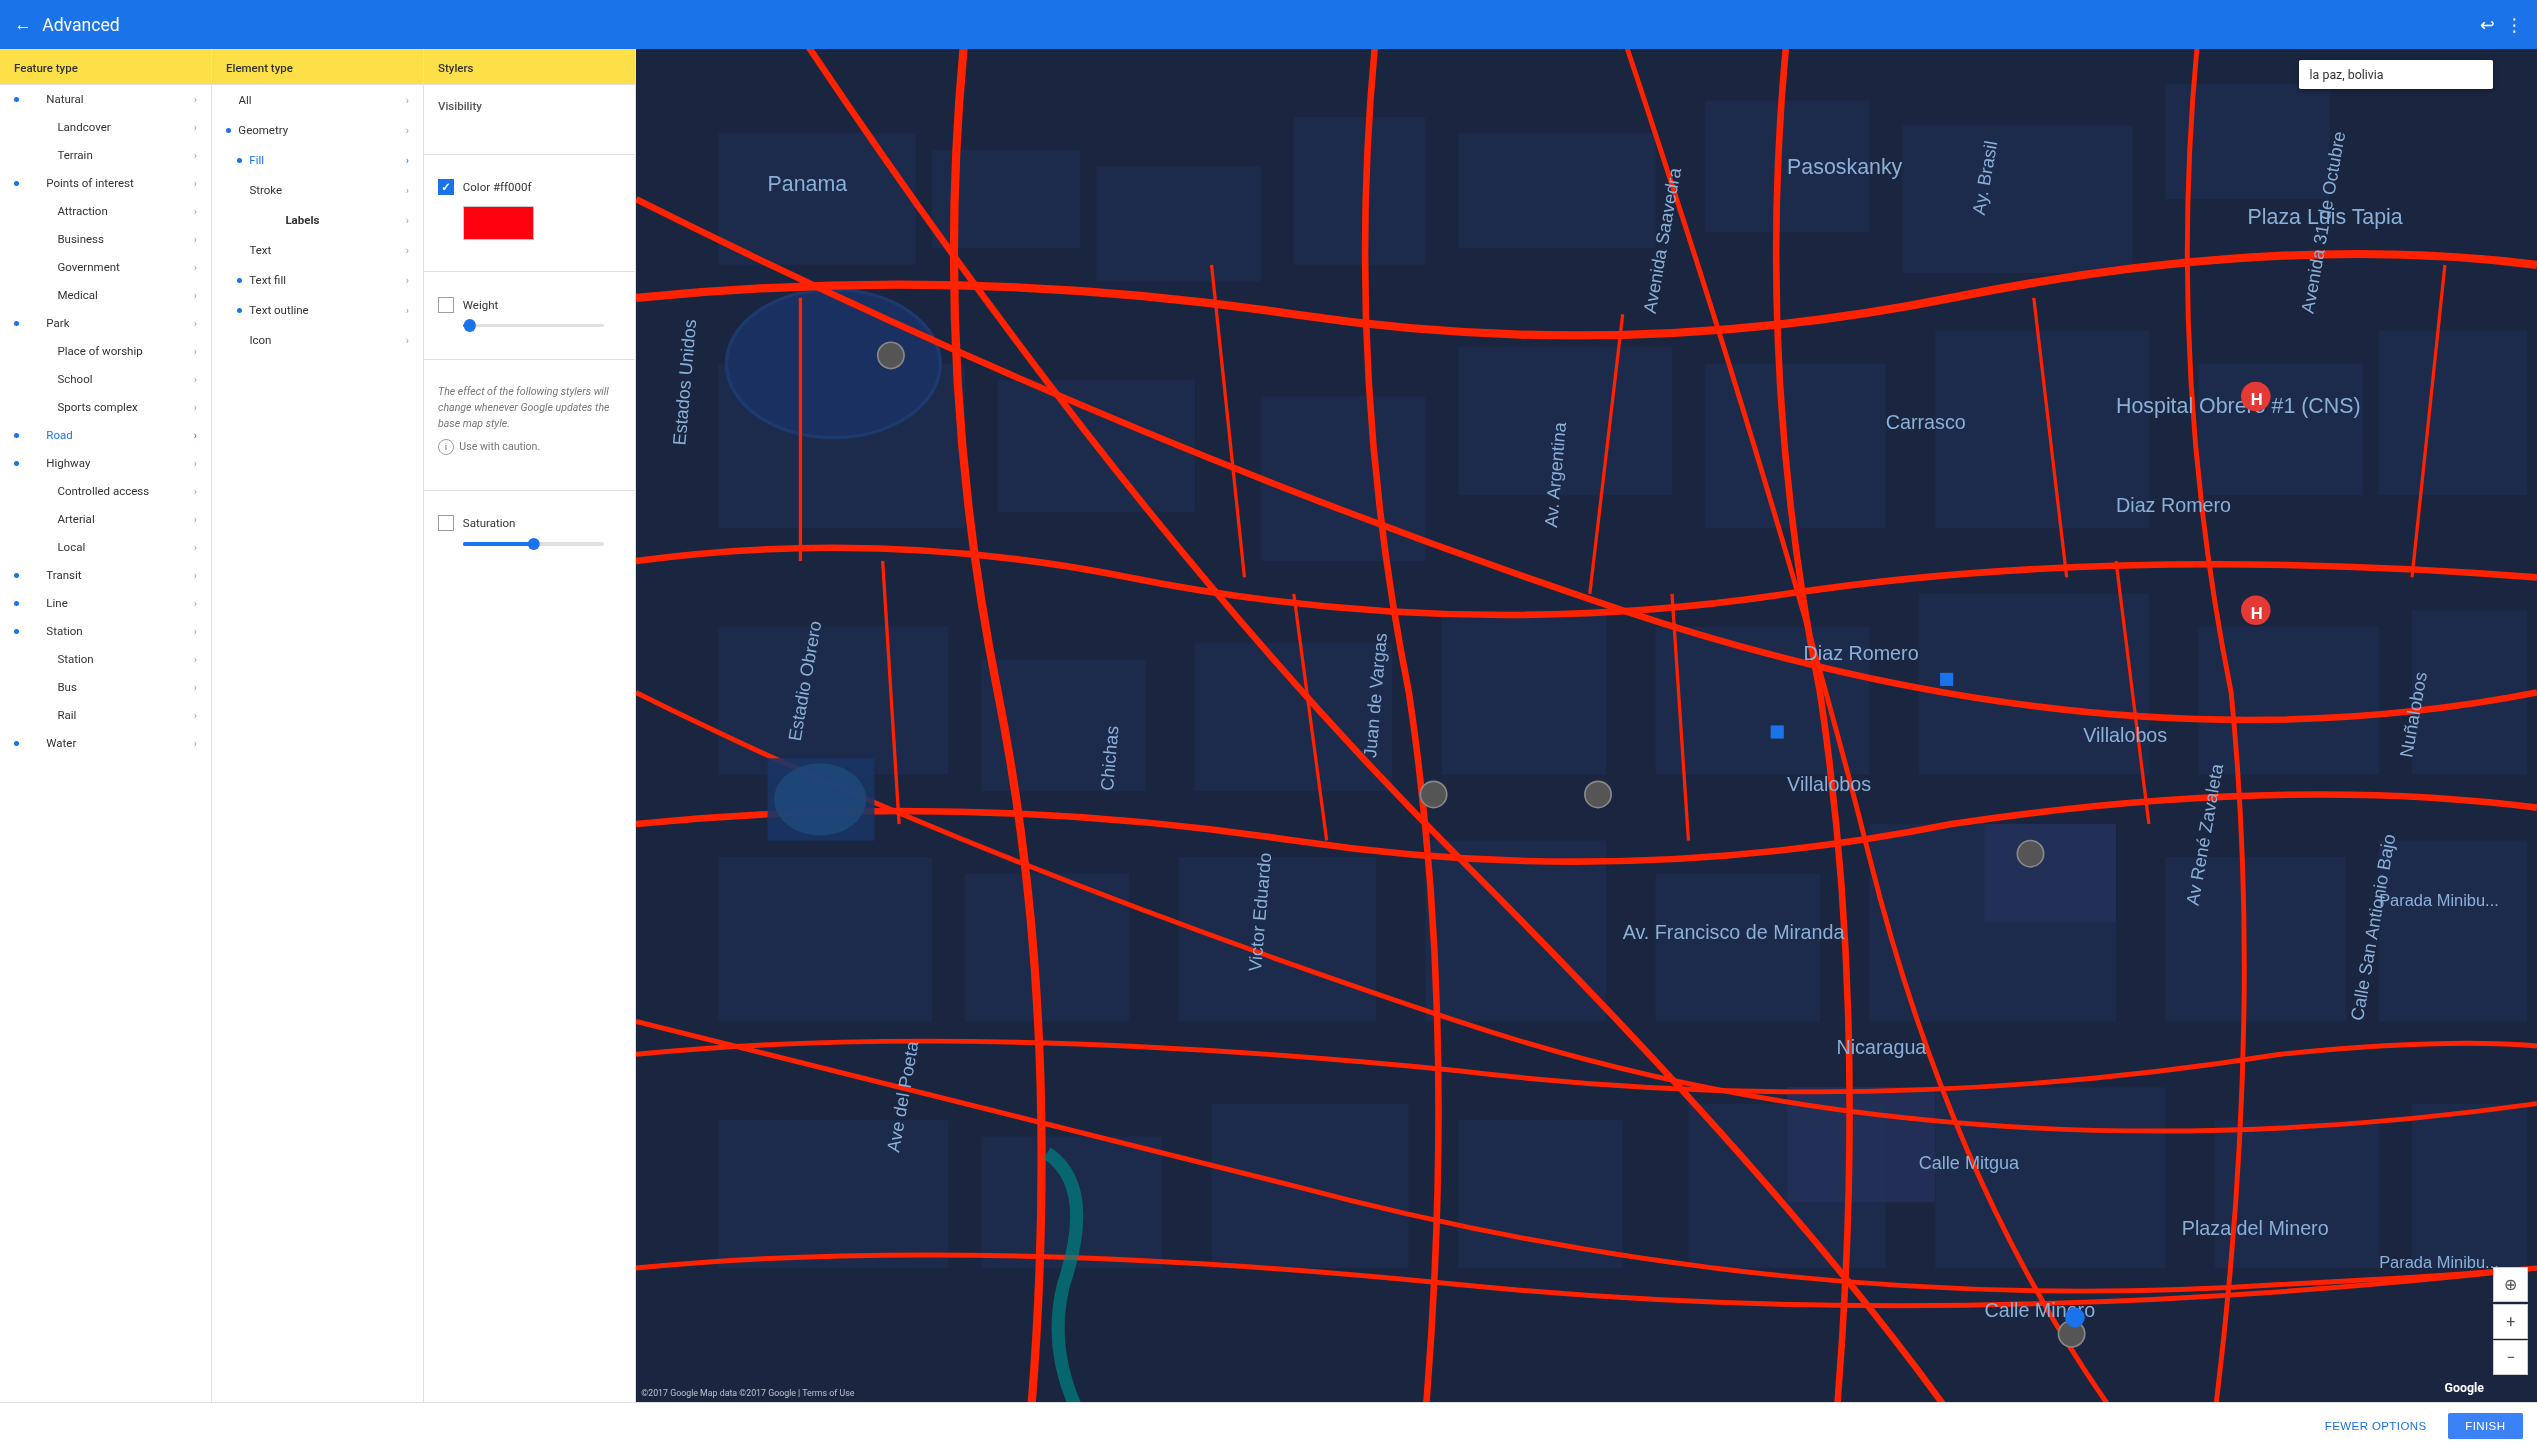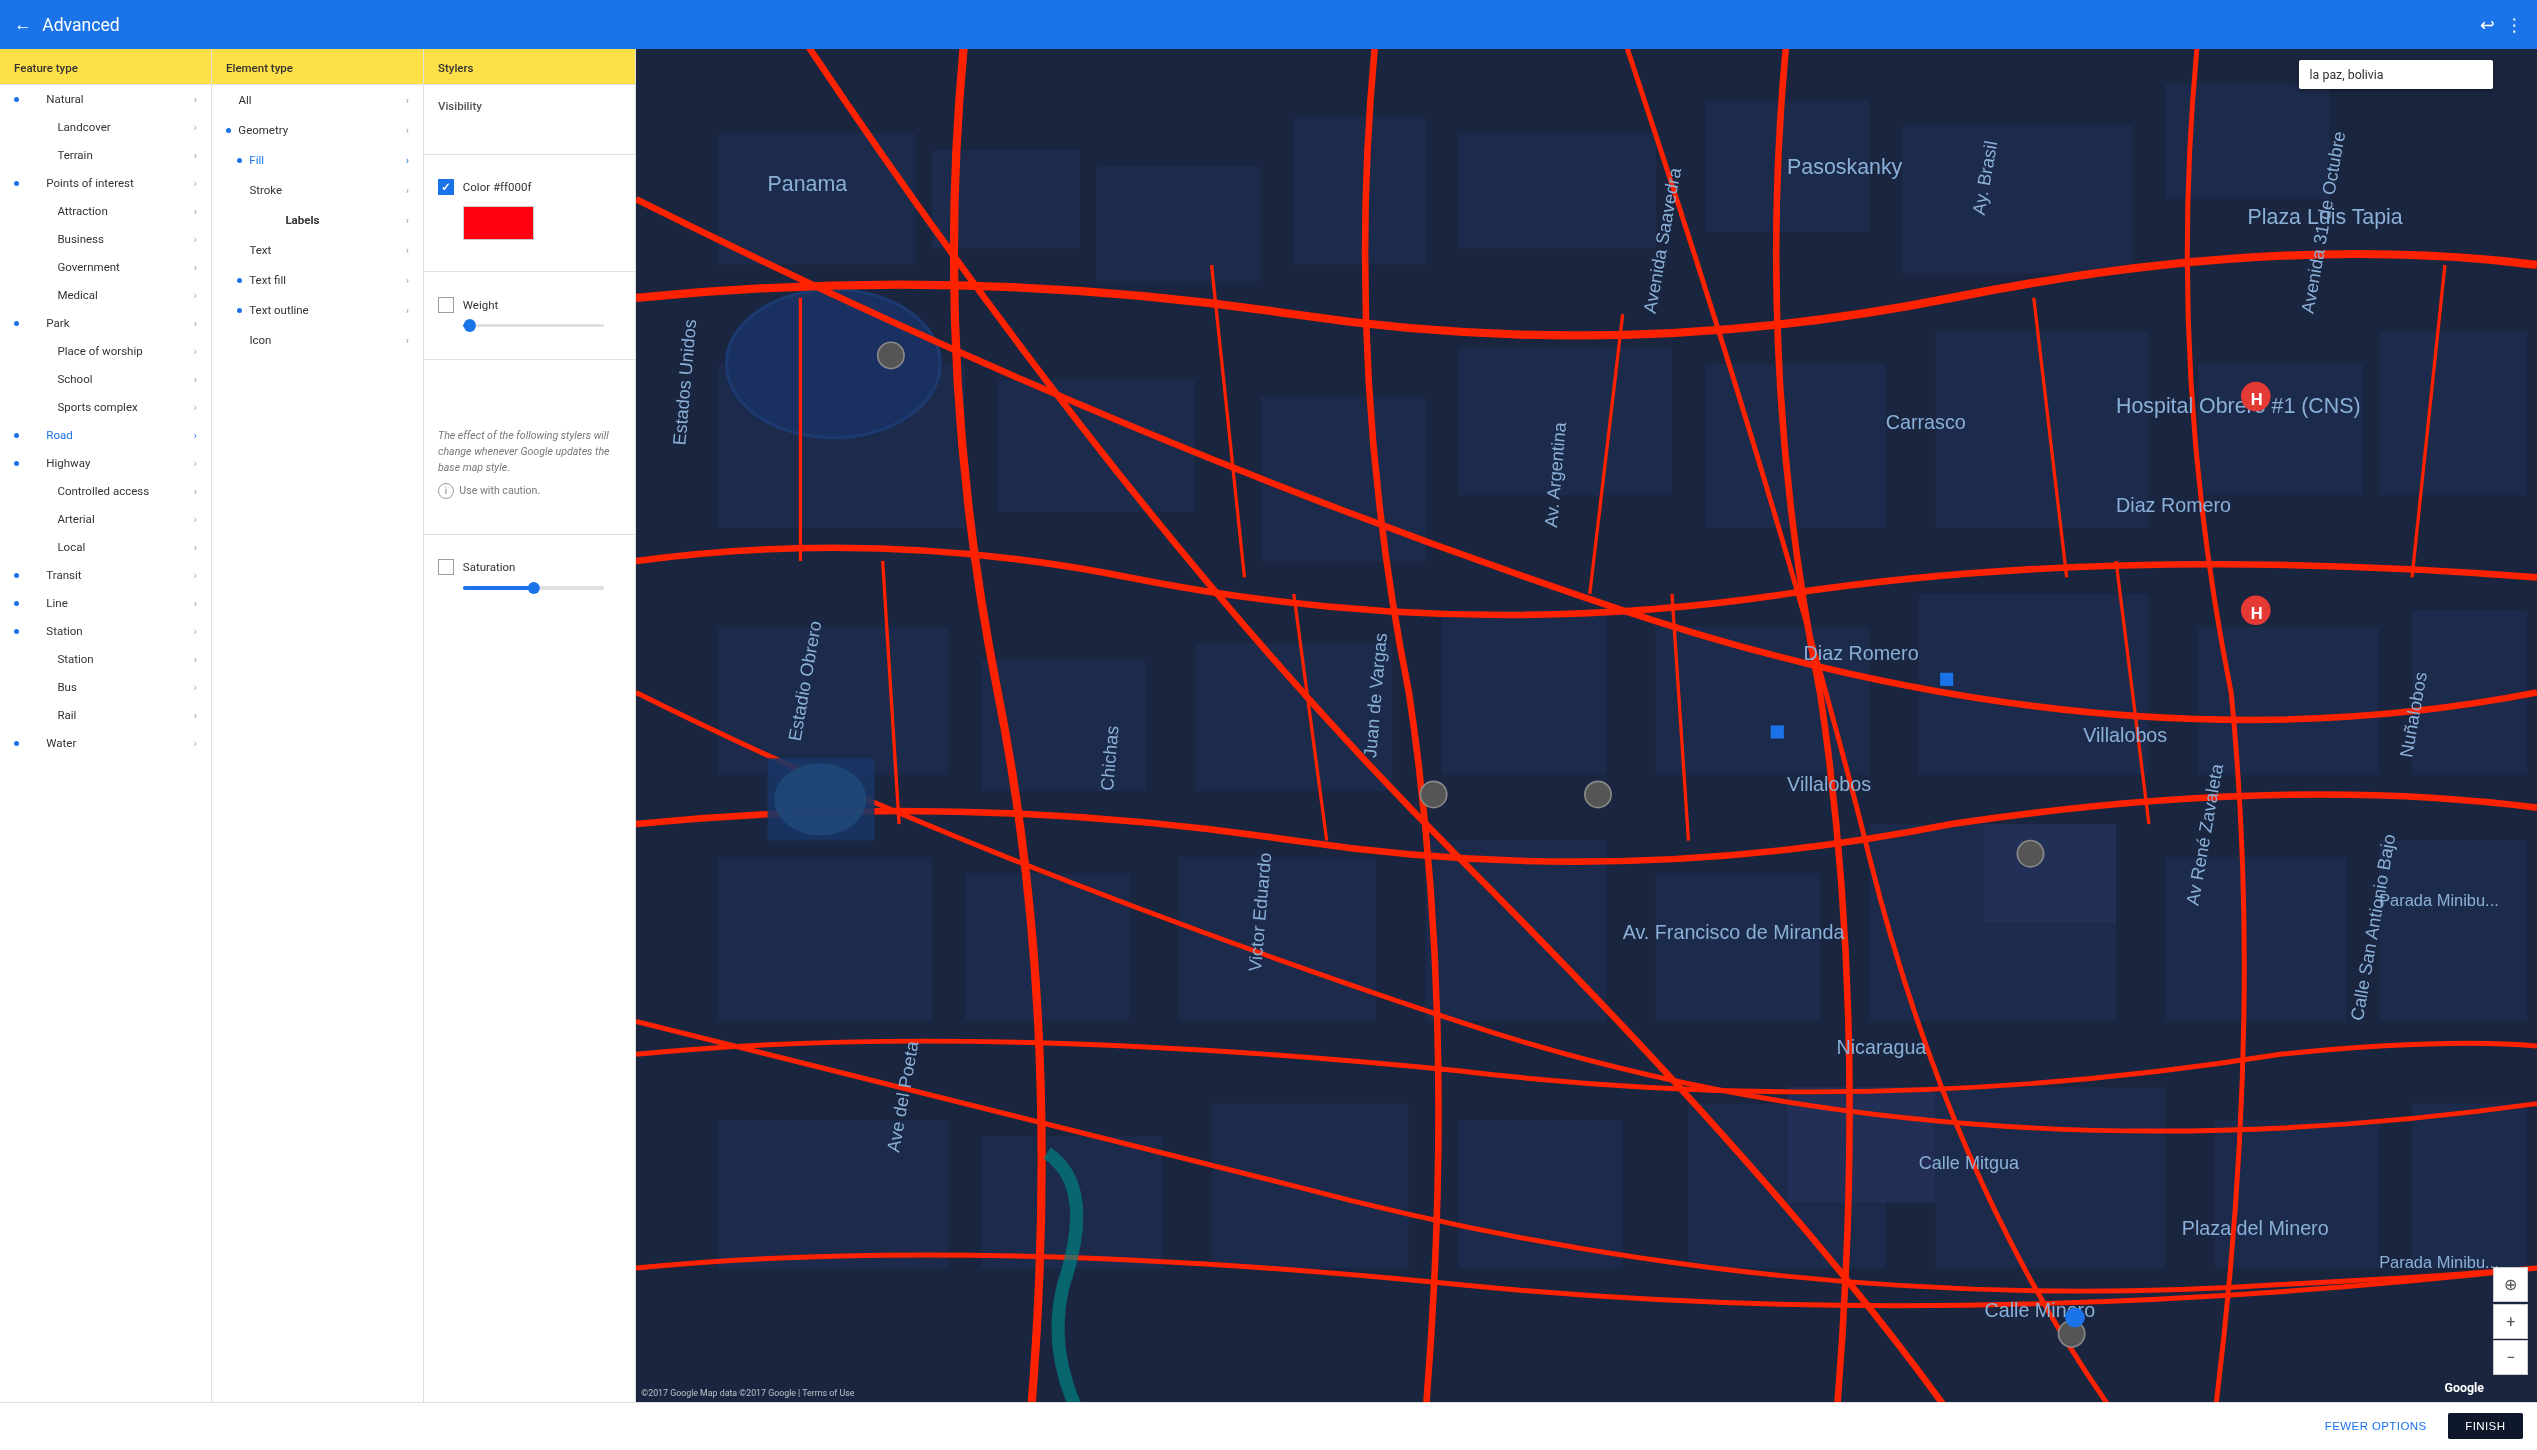--- a/index.html
+++ b/index.html
@@ -123,37 +123,37 @@
     .slider-container { margin: 7px 0 7px 25px; }
     .slider-track { position: relative; height: 3.5px; background: #e0e0e0; border-radius: 1.8px; width: 141px; }
     .slider-fill { height: 3.5px; background: #1a73e8; border-radius: 1.8px; }
     .slider-thumb {
       width: 12.4px; height: 12.4px; border-radius: 50%; background: #1a73e8;
       position: absolute; top: -4.4px;
       transform: translateX(-50%);
     }
 
     .caution-box { margin: 0 0 10.6px 0; }
-    .caution-text { font-size: 10.6px; color: #777; font-style: italic; line-height: 1.5; margin-bottom: 7px; margin-top: 44px; }
+    .caution-text { font-size: 10.6px; color: #777; font-style: italic; line-height: 1.5; margin-bottom: 7px; }
     .caution-row { display: flex; align-items: center; gap: 5.3px; }
     .caution-icon { width: 16px; height: 16px; border-radius: 50%; border: 1.8px solid #9e9e9e; display: flex; align-items: center; justify-content: center; font-size: 9.7px; color: #777; flex-shrink: 0; }
     .caution-label { font-size: 10.6px; color: #777; }
 
     
     .footer {
       display: flex;
       justify-content: flex-end;
       align-items: center;
       gap: 10.6px;
       padding: 10.6px 14px;
       border-top: 0.9px solid #e0e0e0;
       background: white;
     }
     .btn-text { background: none; border: none; color: #1a73e8; font-size: 11.5px; font-weight: 500; cursor: pointer; padding: 7px 10.6px; letter-spacing: 0.4px; }
-    .btn-filled { background: #0f172a; color: white; border: none; border-radius: 1.8px; font-size: 11.5px; font-weight: 500; cursor: pointer; padding: 7px 17.6px; letter-spacing: 0.4px; }
+    .btn-filled { background: #3b82f6; color: white; border: none; border-radius: 1.8px; font-size: 11.5px; font-weight: 500; cursor: pointer; padding: 7px 17.6px; letter-spacing: 0.4px; }
 
     
     .map-area {
       flex: 1;
       background: #1a2540;
       position: relative;
       overflow: hidden;
     }
 
     

